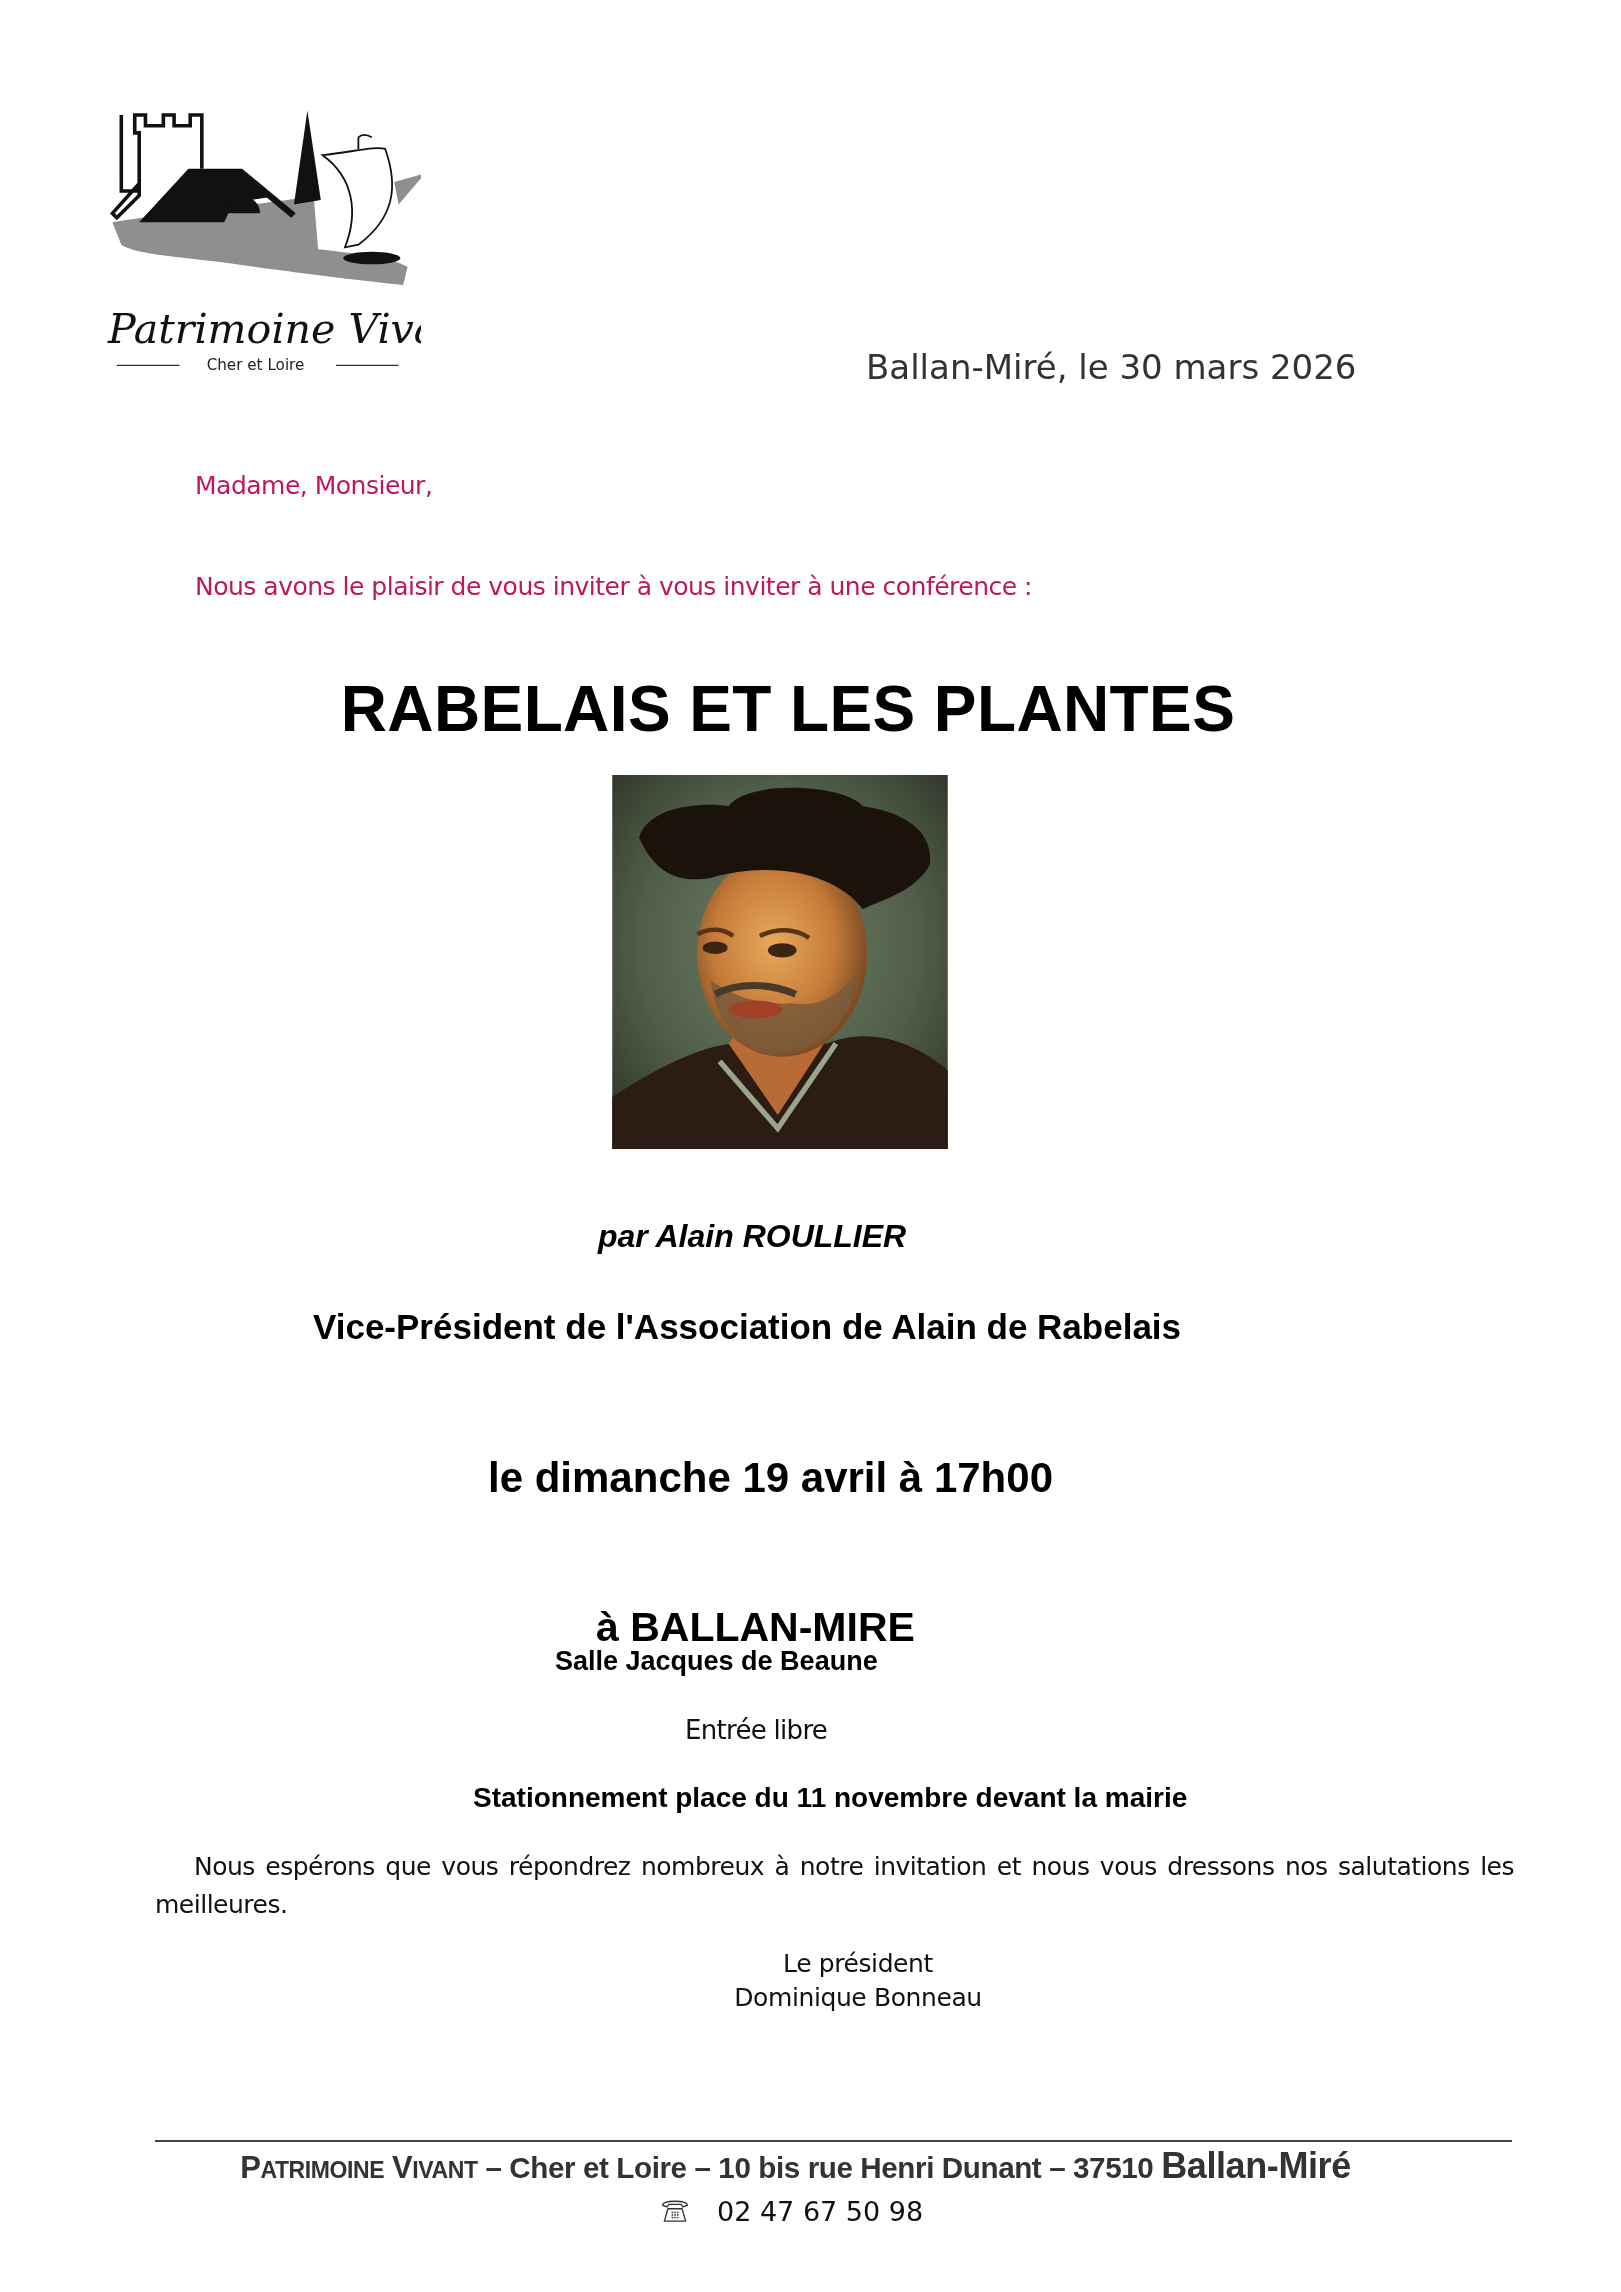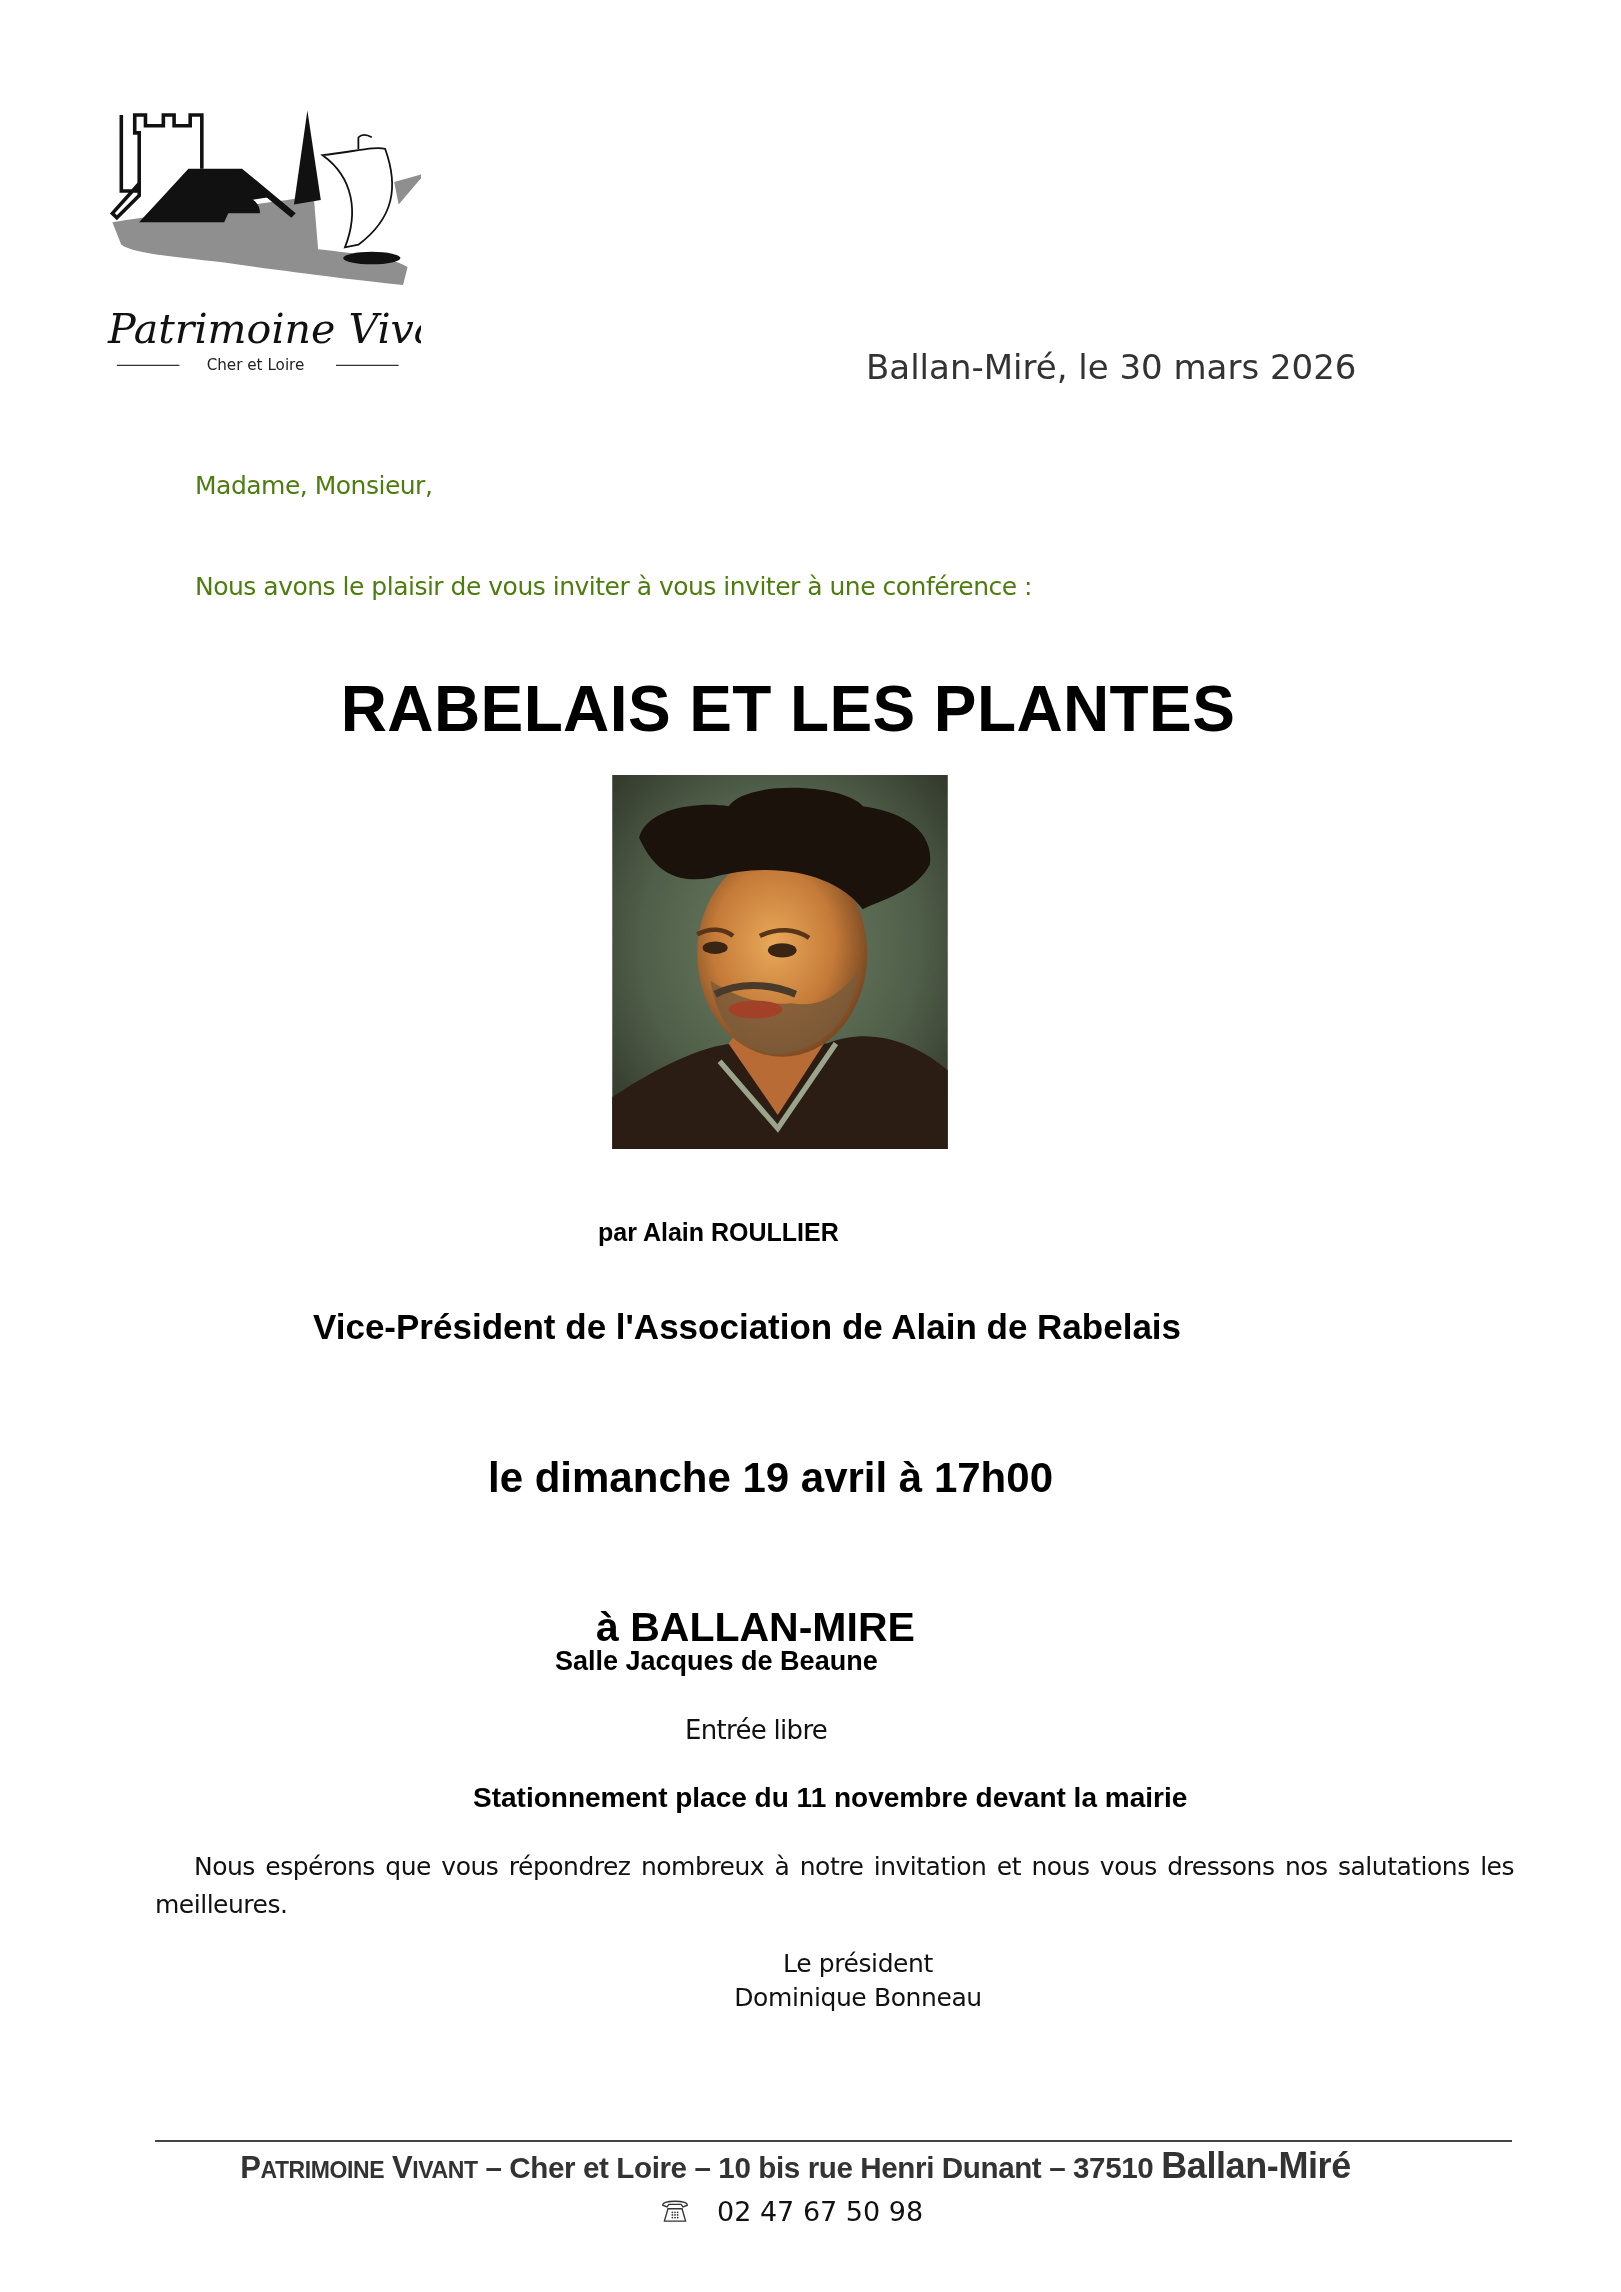--- a/index.html
+++ b/index.html
@@ -1,27 +1,27 @@
 <!DOCTYPE html>
 <html style="font-size:14.3px"><head>
 <meta charset="utf-8">
 <style>
   html, body { margin: 0; padding: 0; background: #ffffff; }
   body { width: 1622px; height: 2293px; position: relative; overflow: hidden;
          font-family: "Liberation Sans", "DejaVu Sans", sans-serif; color: #111; }
   .abs { position: absolute; white-space: nowrap; line-height: 1; }
   .logo { position: absolute; left: 90px; top: 88px; width: 331px; height: 291px; }
   .date { left: 866px; top: 350px; font-family: "DejaVu Sans", sans-serif; font-size: 34px; color: #333; }
-  .body-text { font-size: 25px; color: #4d7c0f; font-family: "DejaVu Sans", sans-serif; letter-spacing: -0.5px; }
+  .body-text { font-size: 25px; color: #be185d; font-family: "DejaVu Sans", sans-serif; letter-spacing: -0.5px; }
   .greeting { left: 195px; top: 473px; }
   .intro { left: 195px; top: 574px; }
   .title { left: 0; width: 1576px; text-align: center; top: 677px; font-size: 64px; font-weight: bold; color: #000; letter-spacing: 0.4px; }
   .portrait { position: absolute; left: 612px; top: 775px; width: 336px; height: 374px; overflow: hidden; }
   .bold { font-weight: bold; color: #000; }
-  .speaker { left: 598px; top: 1220px; font-size: 25px; }
+  .speaker { left: 598px; top: 1220px; font-size: 32px; font-style: italic; }
   .role { left: 313px; top: 1309px; font-size: 35px; }
   .when { left: 488px; top: 1457px; font-size: 42px; }
   .where { left: 596px; top: 1565px; font-size: 41px; margin-top: 42px; }
   .venue { left: 555px; top: 1648px; font-size: 27px; }
   .entry { left: 685px; top: 1717px; font-size: 26px; font-weight: normal; font-family: "DejaVu Sans", sans-serif; letter-spacing: -0.7px; }
   .parking { left: 473px; top: 1784px; font-size: 28px; }
   .closing { position: absolute; left: 155px; top: 1848px; width: 1359px; font-size: 25px; line-height: 38px;
              text-align: justify; text-indent: 39px; font-family: "DejaVu Sans", sans-serif; letter-spacing: -0.5px; color: #111; }
   .sig { left: 0; width: 1716px; text-align: center; font-size: 25px; font-family: "DejaVu Sans", sans-serif; letter-spacing: -0.4px; }
   .sig1 { top: 1951px; }

